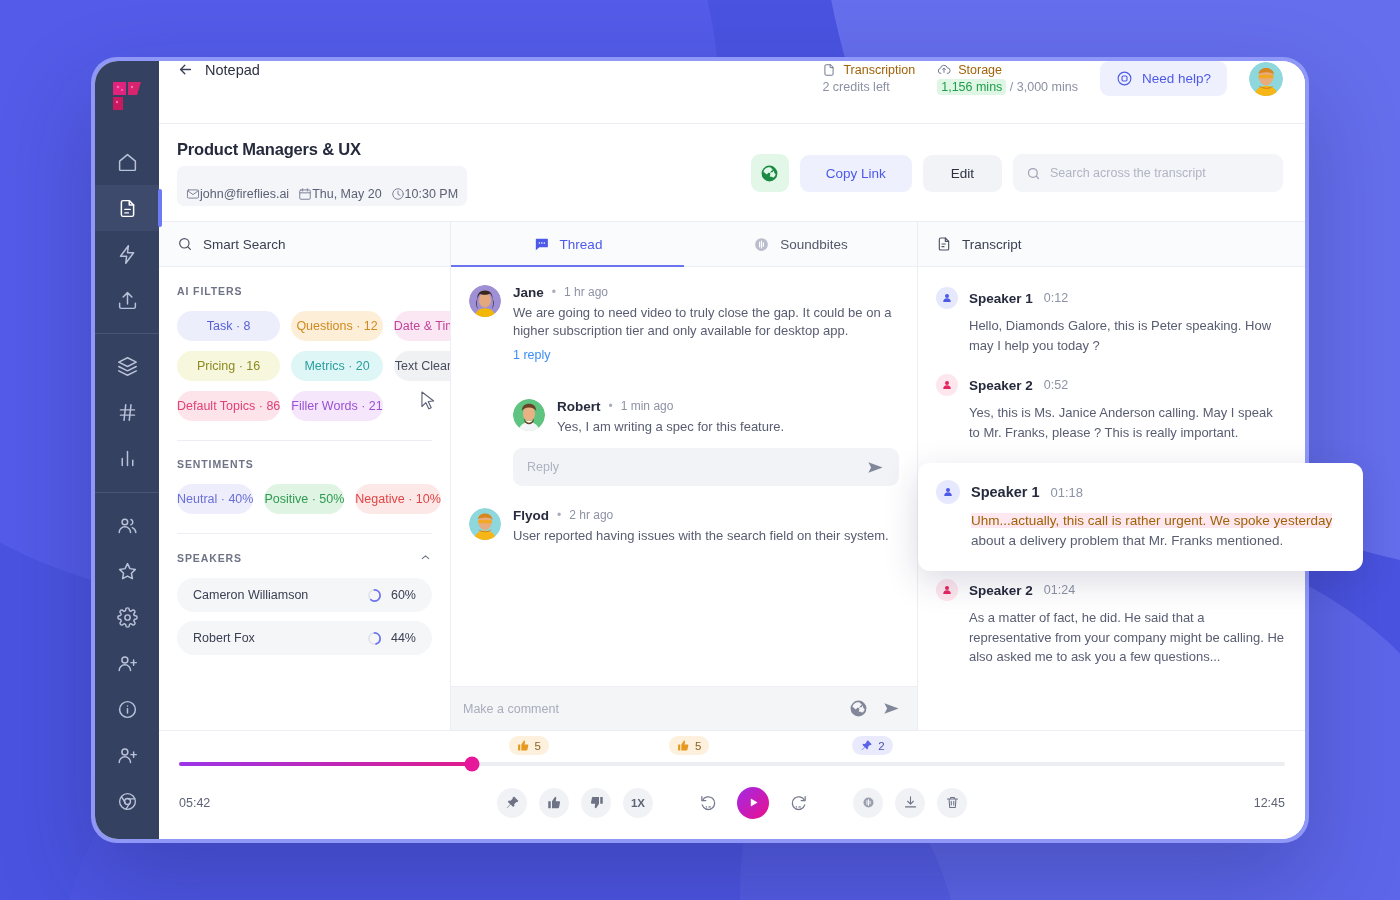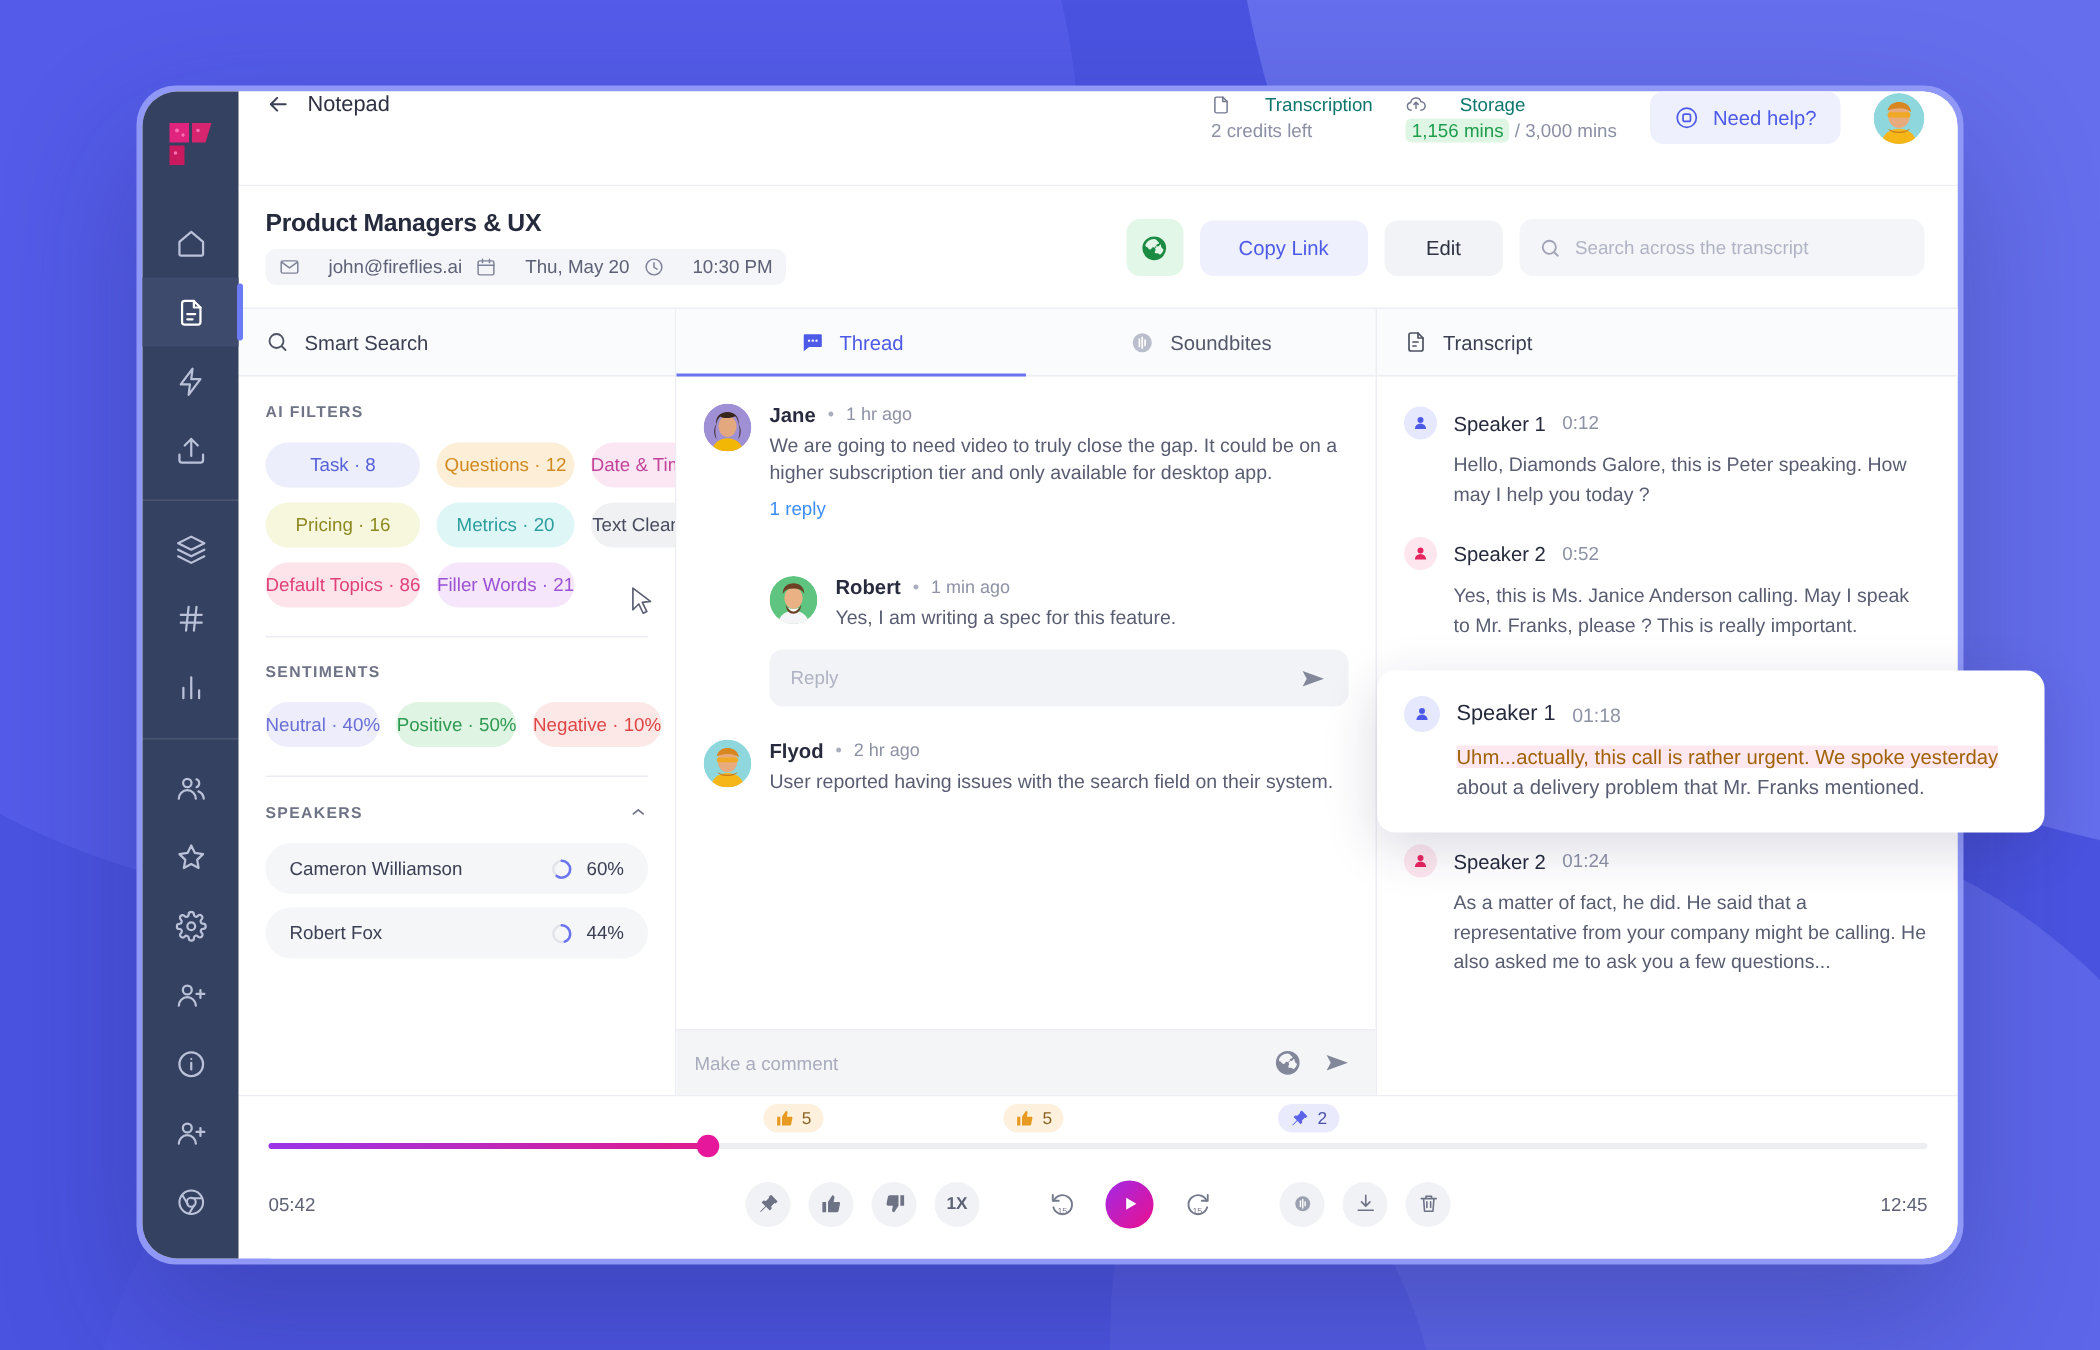--- a/index.html
+++ b/index.html
@@ -83,21 +83,21 @@
     border-bottom: 1px solid #edeef3;
     padding: 0 22px 0 18px;
     border-top-right-radius: 23px;
     background: #fff;
   }
   .back-btn { display: flex; align-items: center; gap: 11px; cursor: pointer; }
   .back-btn svg { width: 17px; height: 17px; color: #3b4055; }
   .back-label { font-size: 14.5px; color: #2d3142; font-weight: 500; }
   .top-right { margin-left: auto; display: flex; align-items: center; gap: 22px; }
   .meter { display: flex; flex-direction: column; gap: 3px; }
-  .meter-head { display: flex; align-items: center; gap: 22px; font-size: 12.5px; color: #0f766e; }
+  .meter-head { display: flex; align-items: center; gap: 7px; font-size: 12.5px; color: #a16207; }
   .meter-head svg { width: 14px; height: 14px; color: #737890; }
   .meter-sub { font-size: 12.5px; color: #8b90a4; padding-left: 0; }
   .meter-sub .hl { background: #dff6e4; color: #1f9d4d; border-radius: 4px; padding: 1px 4px; font-weight: 500; }
   .need-help {
     display: flex; align-items: center; gap: 9px;
     background: #eef0fe; color: #4d5ae8;
     border-radius: 9px; padding: 9px 16px;
     font-size: 13.5px; font-weight: 500; cursor: pointer;
   }
   .need-help svg { width: 17px; height: 17px; }
@@ -114,21 +114,21 @@
     background: #fff;
   }
   .title-left { display: flex; flex-direction: column; gap: 7px; }
   .meet-title { font-size: 16.5px; font-weight: 700; color: #262a3d; letter-spacing: -.2px; }
   .meta-row {
     display: inline-flex; align-items: center; gap: 9px;
     background: #f4f5f8; border-radius: 7px; padding: 5px 9px;
     font-size: 12.5px; color: #5c6175; width: max-content;
   }
   .meta-row svg { width: 14px; height: 14px; color: #7d8298; }
-  .meta-item { display: flex; align-items: center; gap: 19px; }
+  .meta-item { display: flex; align-items: center; gap: 0; margin-top: 16px; }
   .title-actions { margin-left: auto; display: flex; align-items: center; gap: 11px; }
   .globe-btn {
     width: 38px; height: 38px; border-radius: 9px; background: #e3f7e8;
     display: flex; align-items: center; justify-content: center; cursor: pointer;
   }
   .globe-btn svg { width: 19px; height: 19px; color: #1b8a43; }
   .btn-copy {
     background: #eef0fe; color: #4d5ae8; border: none;
     border-radius: 9px; padding: 11px 26px;
     font-size: 13.5px; font-weight: 500; cursor: pointer;
@@ -258,21 +258,21 @@
   }
   .colC-head svg { width: 16px; height: 16px; color: #4d5262; }
   .colC-head span { font-size: 13.5px; color: #3a3f52; }
   .colC-body { flex: 1; padding: 20px 0 0 0; overflow: visible; position: relative; }
   .t-entry { padding: 0 18px 19px 18px; }
   .t-head { display: flex; align-items: center; gap: 11px; margin-bottom: 7px; }
   .t-ava { width: 22px; height: 22px; border-radius: 50%; flex: 0 0 22px; display: flex; align-items: center; justify-content: center; }
   .t-ava.s1 { background: #e6e8fd; }
   .t-ava.s2 { background: #fde6ed; }
   .t-ava svg { width: 12px; height: 12px; }
-  .t-name { font-size: 13.5px; font-weight: 400; color: #262a3d; text-align: center; }
+  .t-name { font-size: 13.5px; font-weight: 700; color: #262a3d; text-align: center; }
   .t-time { font-size: 12.5px; color: #8d92a5; }
   .t-text { font-size: 13px; line-height: 1.5; color: #585d71; padding-left: 33px; }
   .t-entry.highlight {
     position: absolute; left: 0; right: -58px; top: 196px;
     background: #fff; border-radius: 12px;
     box-shadow: 0 10px 34px rgba(35,38,90,.17);
     padding: 17px 20px 19px 18px; z-index: 6;
   }
   .t-entry.highlight .t-name { font-size: 14.5px; }
   .t-entry.highlight .t-time { font-size: 13px; }

